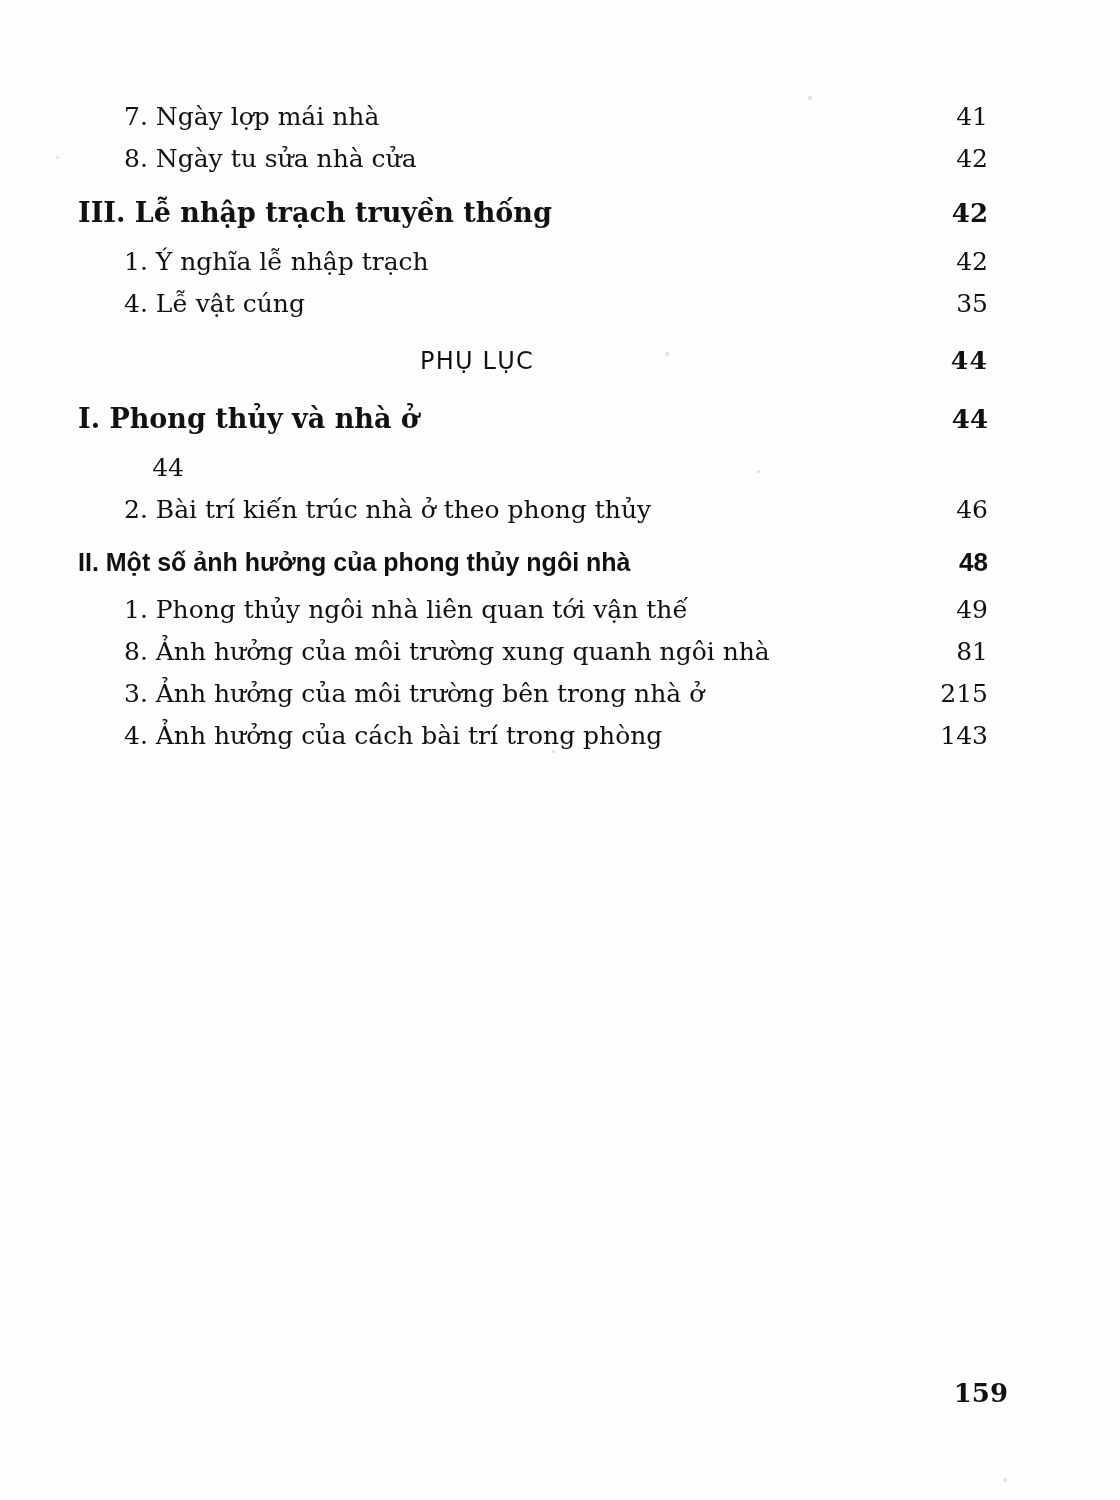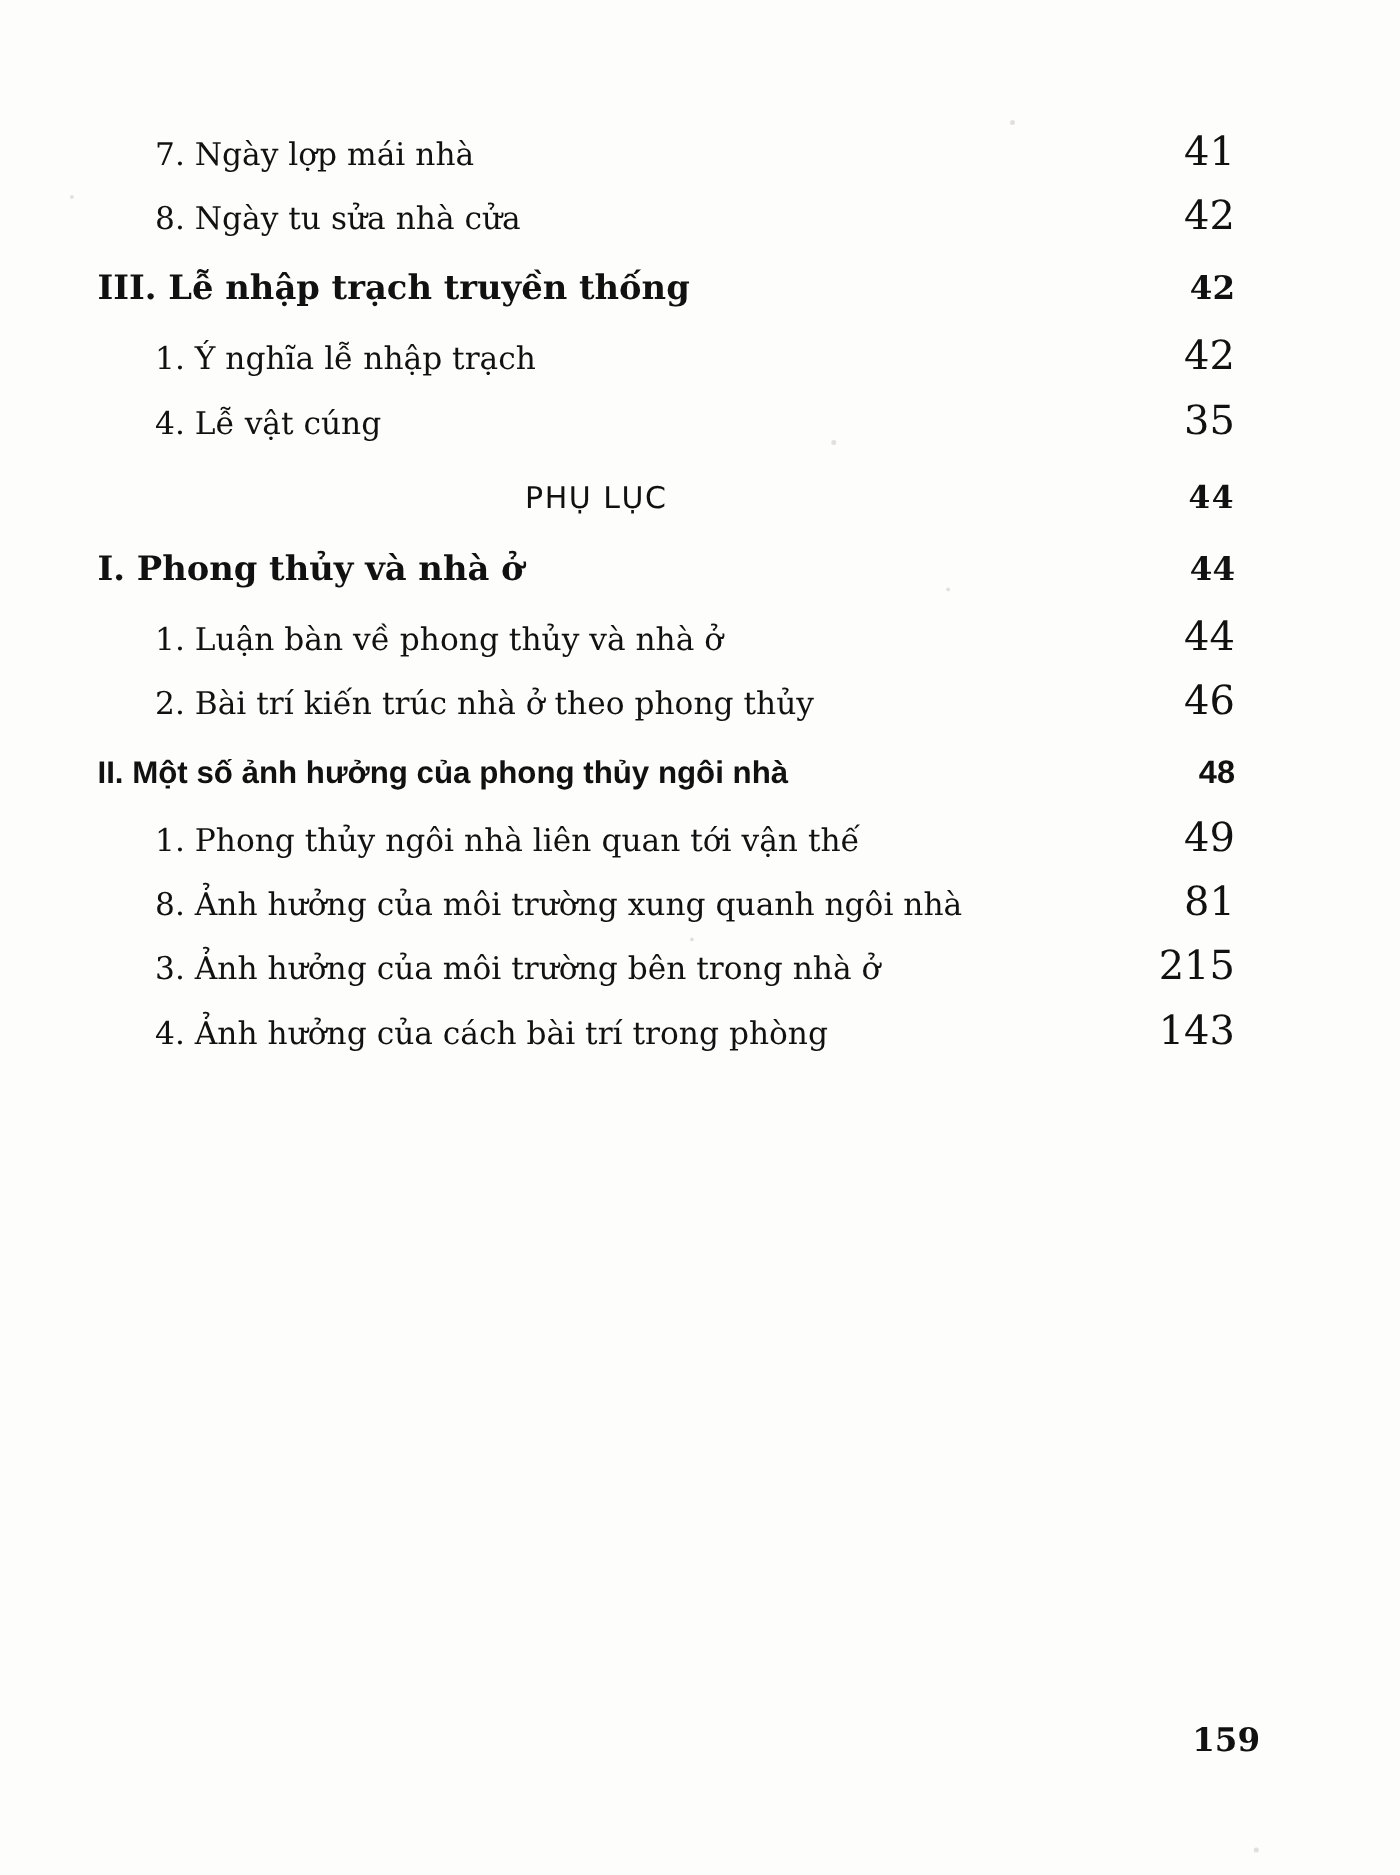--- a/index.html
+++ b/index.html
@@ -38,21 +38,21 @@
     min-width: 60px;
   }
   
   .sub {
     font-size: 25px;
     line-height: 1.32;
     padding-left: 46px;
     gap: 24px;
   }
   .sub .page-num {
-    font-size: 32px;
+    font-size: 25px;
   }
   
   .major {
     font-weight: bold;
     font-size: 27px;
     line-height: 1.3;
     padding-left: 0px;
     margin-top: 20px;
     margin-bottom: 14px;
   }
@@ -142,21 +142,20 @@
       <span class="label">PHỤ LỤC</span>
       <span class="page-num">44</span>
     </div>
 
     <div class="row major">
       <span class="label">I. Phong thủy và nhà ở</span>
       <span class="page-num">44</span>
     </div>
 
     <div class="row sub">
-      <span class="label">1. Luận bàn về phong thủy và nhà ở</span>
       <span class="page-num">44</span>
     </div>
 
     <div class="row sub">
       <span class="label">2. Bài trí kiến trúc nhà ở theo phong thủy</span>
       <span class="page-num">46</span>
     </div>
 
     <div class="row major sans">
       <span class="label">II. Một số ảnh hưởng của phong thủy ngôi nhà</span>

